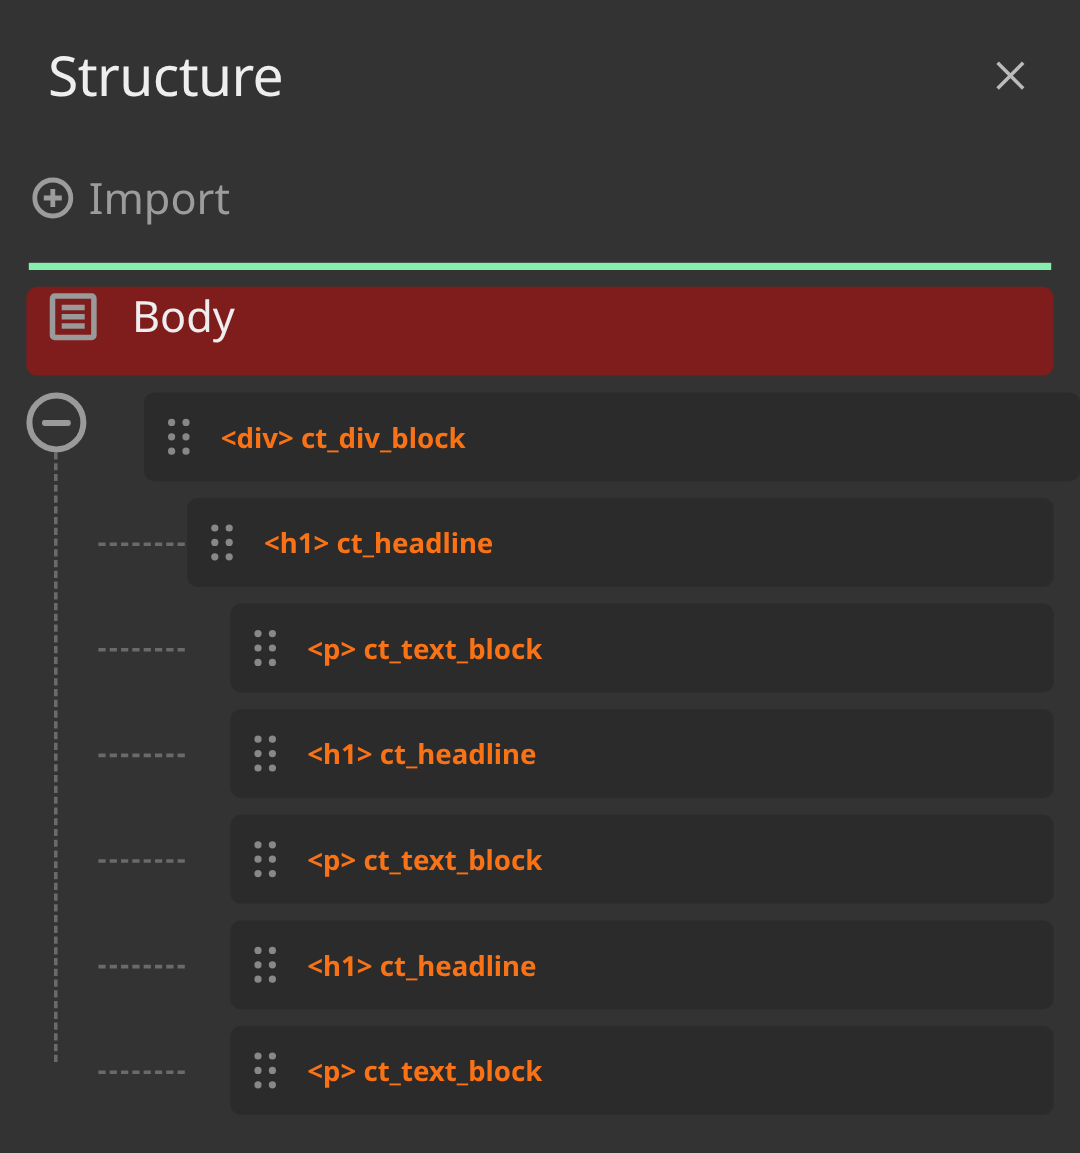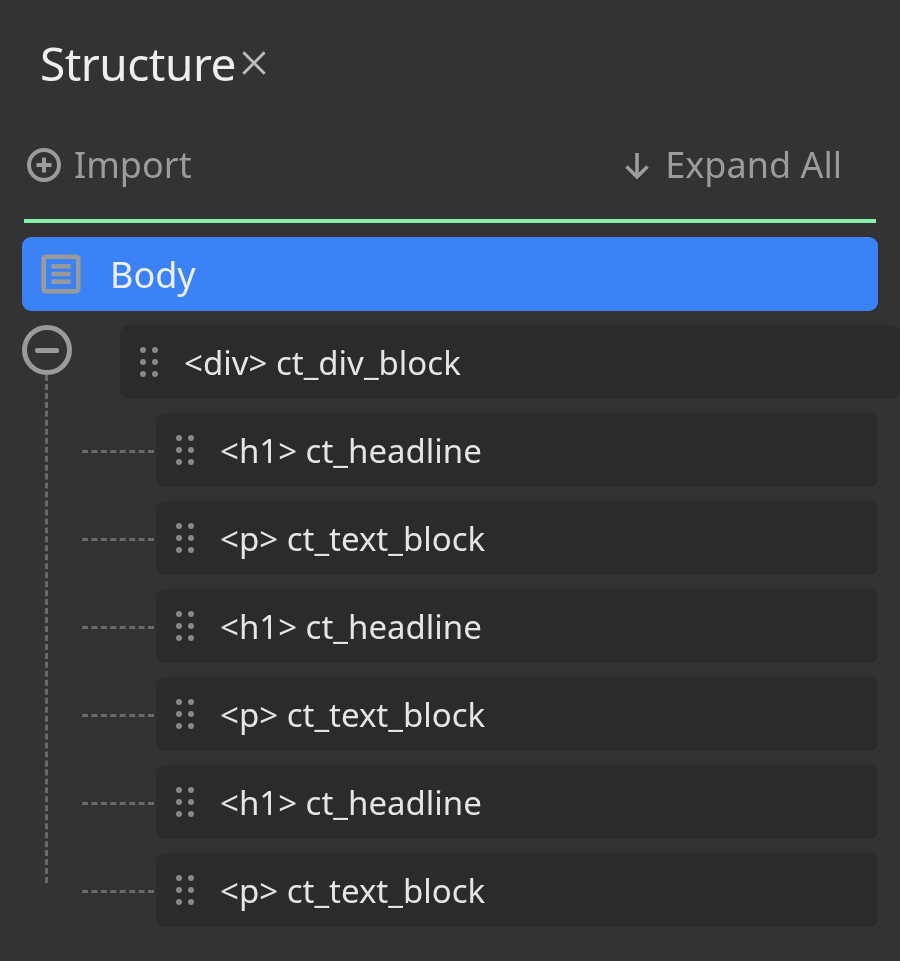--- a/index.html
+++ b/index.html
@@ -8,20 +8,21 @@
     background: #333333;
     font-family: -apple-system, BlinkMacSystemFont, "Segoe UI", system-ui, sans-serif;
     color: #eee;
     overflow: hidden;
   }
 
   .panel { padding: 18px 22px 0 22px; }
 
   .header {
     display: flex;
+    justify-content: space-between;
     align-items: center;
     padding: 14px 18px 34px 18px;
   }
   .title {
     font-size: 46px;
     font-weight: 400;
     color: #eee;
     letter-spacing: -0.5px;
   }
   .close-x {
@@ -29,21 +30,21 @@
     color: #9f9f9f;
     cursor: pointer;
     display: flex; align-items: center; justify-content: center;
   }
   .close-x svg { width: 32px; height: 32px; stroke: #bbb; stroke-width: 2.2; }
 
   .toolbar {
     display: flex;
     align-items: center;
     padding: 12px 0 30px 0;
-    border-bottom: 4px solid #86efac;
+    border-bottom: 6px solid #86efac;
     margin: 0 2px;
   }
   .toolbar .tb-item {
     display: inline-flex;
     align-items: center;
     gap: 10px;
     color: #9c9c9c;
     font-size: 36px;
     font-weight: 400;
     cursor: pointer;
@@ -57,22 +58,22 @@
   .toolbar .tb-icon svg { width: 36px; height: 36px; stroke: currentColor; fill: none; stroke-width: 2.4; }
   .tb-import { margin-right: auto; }
   .tb-import .tb-icon svg { width: 40px; height: 40px; }
   .tb-expand { margin-right: 34px; }
   .tb-collapse { }
 
   .tree { padding-top: 14px; }
 
   .row {
     display: flex;
-    align-items: center;
-    background: #3b82f6;
+    align-items: flex-start;
+    background: #7f1d1d;
     border-radius: 9px;
     height: 74px;
     margin-bottom: 14px;
     padding: 0 20px 0 0;
   }
 
   .body-row { padding-left: 14px; }
   .body-icon {
     width: 50px; height: 50px;
     margin-right: 24px;
@@ -152,25 +153,26 @@
     cursor: grab;
   }
   .drag-handle span {
     width: 6px; height: 6px;
     background: #888;
     border-radius: 50%;
     display: block;
   }
 
   .node-label {
-    font-size: 33px;
-    color: #e5e5e5;
+    font-size: 23px;
+    color: #f97316;
     white-space: nowrap;
-  }
-  .node-row-wrap + .node-row-wrap { margin-top: 14px; }
+    font-weight: bold;
+  }
+  .node-row-wrap + .node-row-wrap { margin-top: 14px; gap: 36px; }
   .parent-row-wrap { margin-left: 72px; margin-bottom: 14px; }
   .parent-row-wrap .node-row { width: 780px; }
 
   .child-block { margin-left: 34px; text-align: right; }
 
 </style>
 </head>
 <body>
 
 <div class="panel">
@@ -189,29 +191,20 @@
     <div class="tb-item tb-import">
       <span class="tb-icon">
         <svg viewBox="0 0 24 24">
             <circle cx="12" cy="12" r="9"></circle>
             <line x1="12" y1="7.5" x2="12" y2="16.5"></line>
             <line x1="7.5" y1="12" x2="16.5" y2="12"></line>
           </svg>
       </span>
       <span>Import</span>
     </div>
-    <div class="tb-item tb-expand">
-      <span class="tb-icon">
-        <svg viewBox="0 0 24 24">
-            <line x1="12" y1="4" x2="12" y2="20"></line>
-            <polyline points="5,13 12,20 19,13"></polyline>
-          </svg>
-      </span>
-      <span>Expand All</span>
-    </div>
   </div>
 
   <div class="tree">
 
     <div class="row body-row">
       <span class="body-icon">
         <svg viewBox="0 0 24 24" width="46" height="46" fill="none" stroke-width="2.4">
           <rect x="3" y="3" width="18" height="18" rx="1"></rect>
           <line x1="7" y1="8" x2="17" y2="8"></line>
           <line x1="7" y1="12" x2="17" y2="12"></line>

